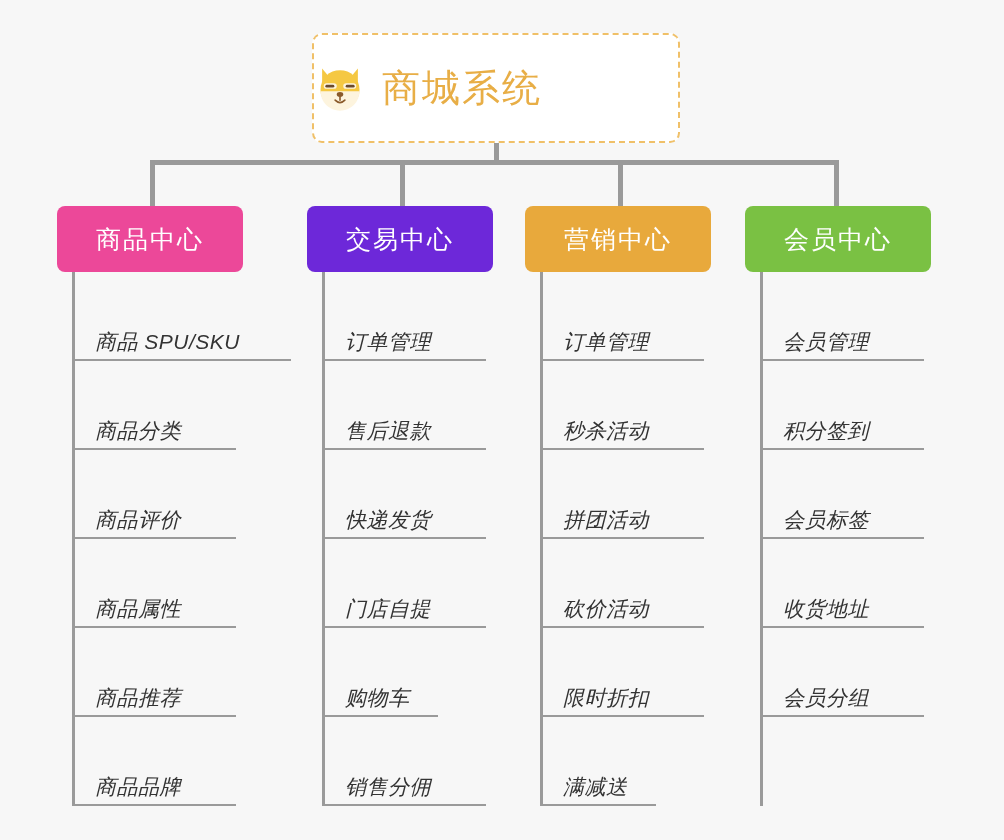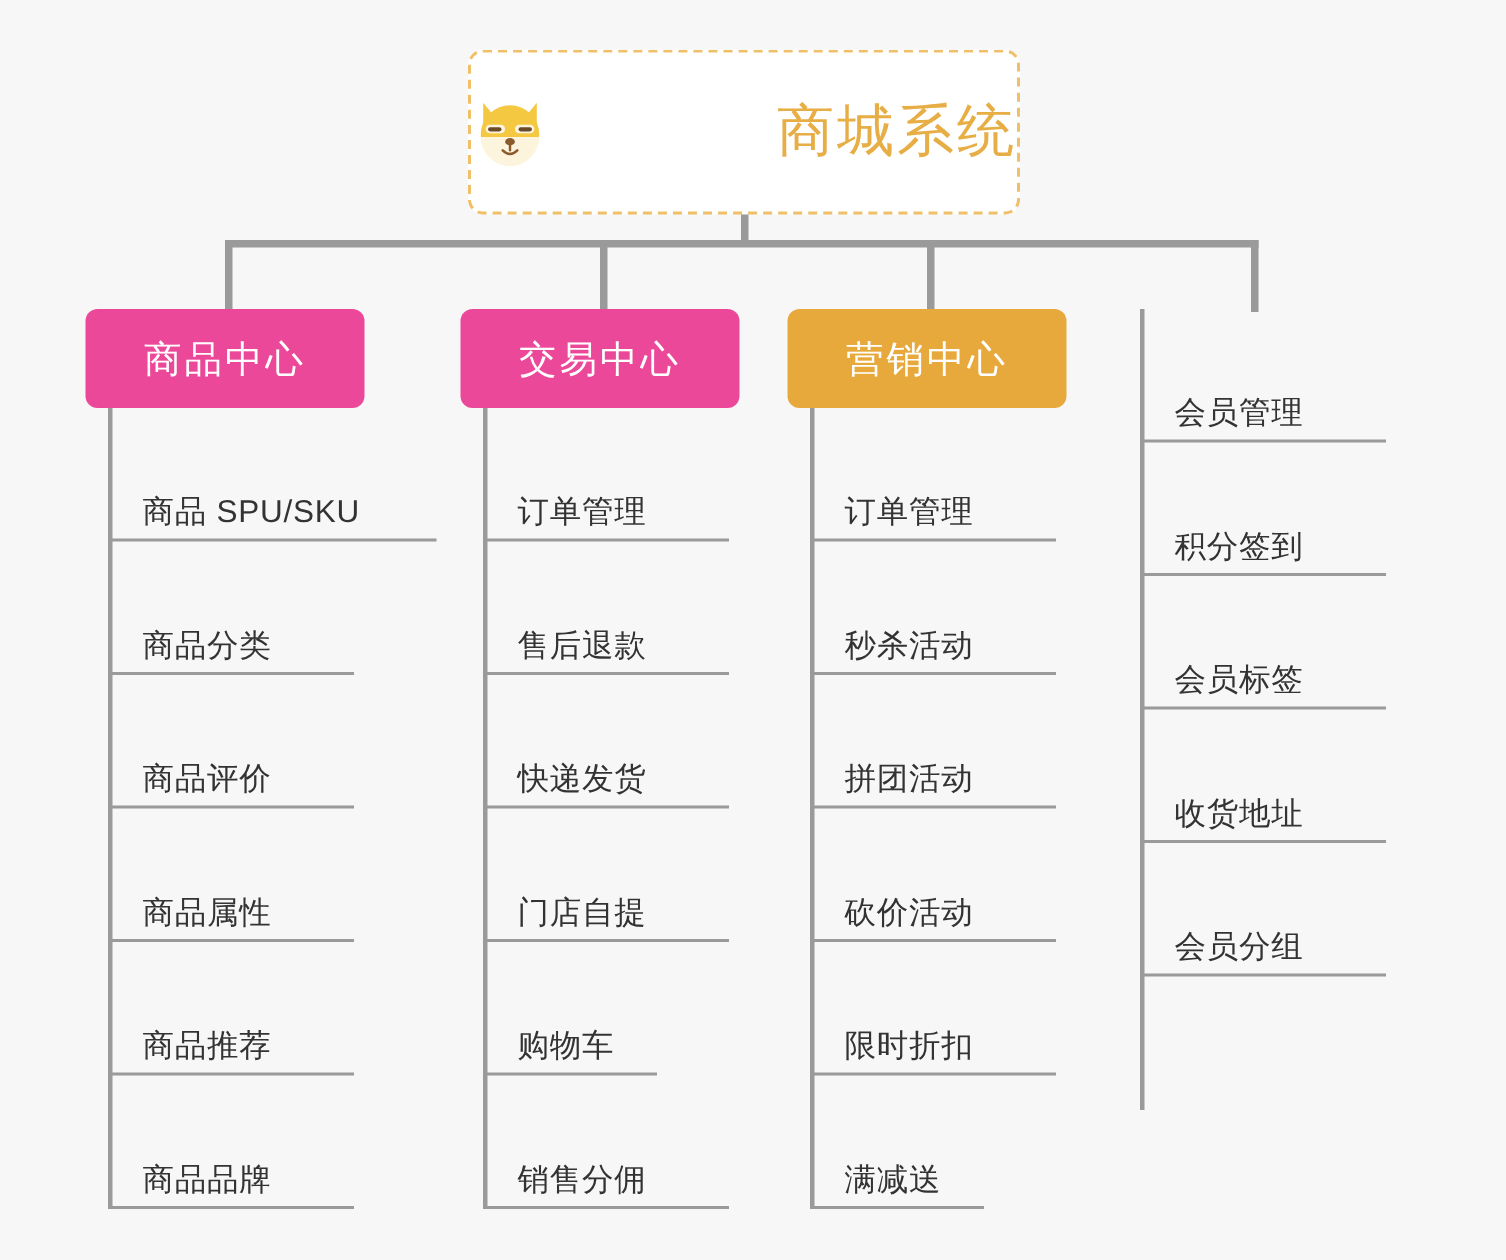--- a/index.html
+++ b/index.html
@@ -24,21 +24,21 @@
     position: absolute;
     left: 312px;
     top: 33px;
     width: 368px;
     height: 110px;
     background: #ffffff;
     border: 2px dashed #f0c068;
     border-radius: 10px;
     display: flex;
     align-items: center;
-    justify-content: space-between;
+    justify-content: flex-start;
     gap: 16px;
   }
   .root-icon {
     width: 52px;
     height: 52px;
     flex: 0 0 52px;
     display: block;
   }
   .root-title {
     font-size: 38px;
@@ -104,20 +104,21 @@
     top: 0;
     width: 3px;
     background: #9a9a9a;
   }
   .leaf-item {
     position: relative;
     height: 89px;
     display: flex;
     align-items: flex-end;
     padding-left: 23px;
+    font-style: italic;
   }
   .leaf-label {
     font-size: 21px;
     color: #333333;
     line-height: 1;
     padding-bottom: 9px;
     white-space: nowrap;
     letter-spacing: 0.5px;
   }
   .leaf-rule {
@@ -184,21 +185,21 @@
             <span class="leaf-label">商品推荐</span>
             <div class="leaf-rule" style="width: 164px;"></div>
           </div>
           <div class="leaf-item">
             <span class="leaf-label">商品品牌</span>
             <div class="leaf-rule" style="width: 164px;"></div>
           </div>
         </div>
       </div>
       <div class="column" style="left: 307px;">
-        <div class="cat-box" style="background: #ec4899;">
+        <div class="cat-box" style="background: #6d28d9;">
           <span>交易中心</span>
         </div>
         <div class="leaf-list">
           <div class="leaf-rail" style="height: 534px;"></div>
           <div class="leaf-item">
             <span class="leaf-label">订单管理</span>
             <div class="leaf-rule" style="width: 164px;"></div>
           </div>
           <div class="leaf-item">
             <span class="leaf-label">售后退款</span>
@@ -248,20 +249,23 @@
             <span class="leaf-label">限时折扣</span>
             <div class="leaf-rule" style="width: 164px;"></div>
           </div>
           <div class="leaf-item">
             <span class="leaf-label">满减送</span>
             <div class="leaf-rule" style="width: 116px;"></div>
           </div>
         </div>
       </div>
       <div class="column" style="left: 745px;">
+        <div class="cat-box" style="background: rgb(122, 193, 67);">
+          <span>会员中心</span>
+        </div>
         <div class="leaf-list">
           <div class="leaf-rail" style="height: 534px;"></div>
           <div class="leaf-item">
             <span class="leaf-label">会员管理</span>
             <div class="leaf-rule" style="width: 164px;"></div>
           </div>
           <div class="leaf-item">
             <span class="leaf-label">积分签到</span>
             <div class="leaf-rule" style="width: 164px;"></div>
           </div>

